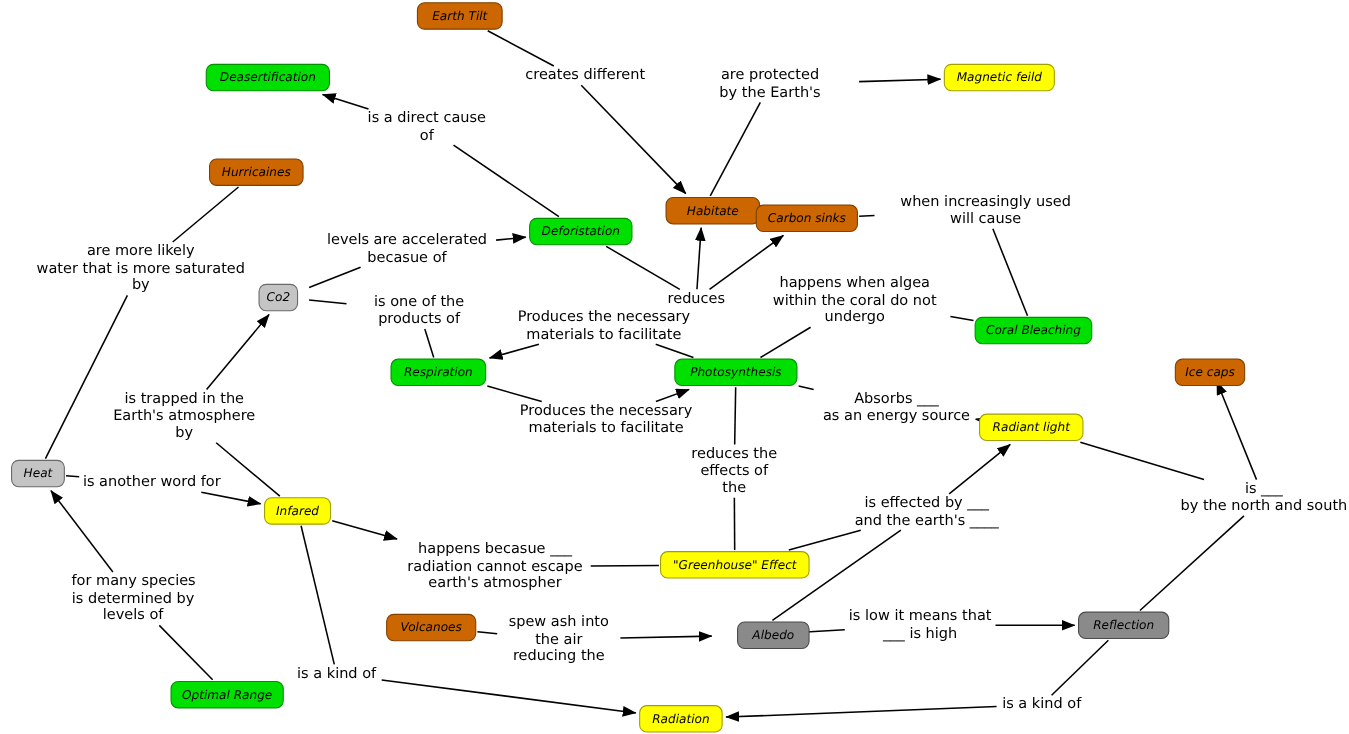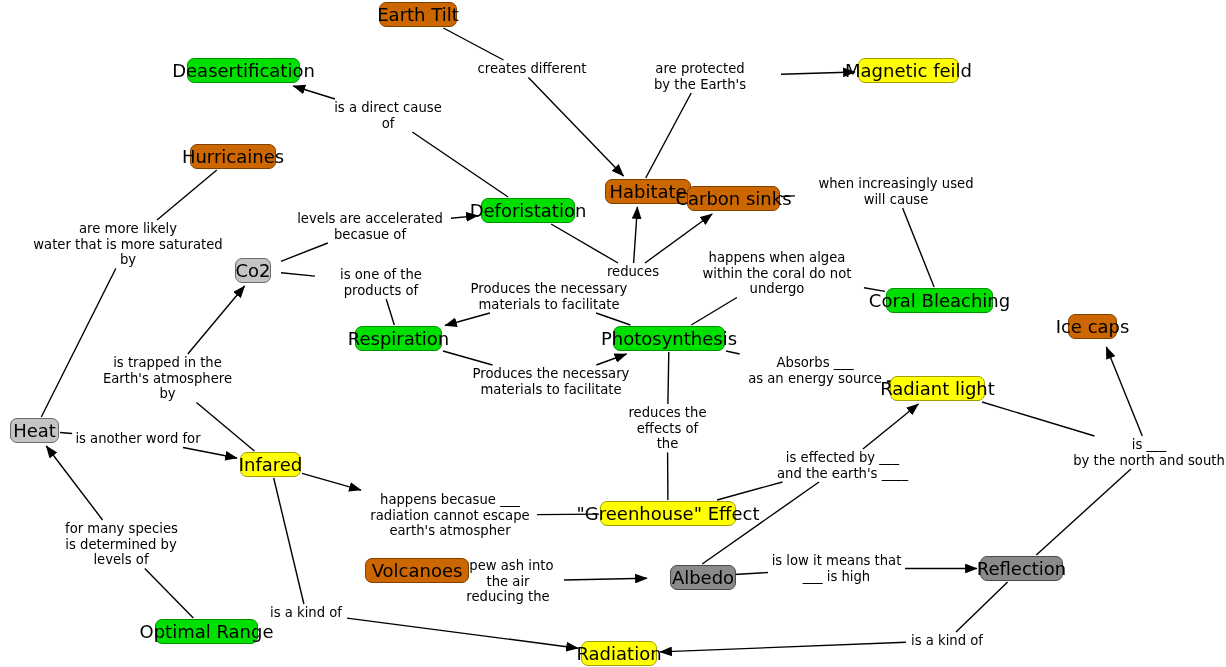--- a/index.html
+++ b/index.html
@@ -26,27 +26,28 @@
     pointer-events: none;
   }
   .node {
     position: absolute;
     box-sizing: border-box;
     display: flex;
     align-items: center;
     justify-content: center;
     border-radius: 7px;
     border: 1.6px solid #000;
-    font-size: 18px;
+    font-size: 11px;
     line-height: 1;
     white-space: nowrap;
     color: #000;
     padding: 0 9px;
     height: 25px;
     z-index: 5;
+    font-style: italic;
   }
   .node.green  { background: #00e000; border-color: #009000; }
   .node.orange { background: #cc6600; border-color: #804000; }
   .node.yellow { background: #ffff00; border-color: #a0a000; }
   .node.lgray  { background: #c4c4c4; border-color: #6a6a6a; }
   .node.dgray  { background: #8a8a8a; border-color: #4a4a4a; }
 
   .linklabel {
     position: absolute;
     font-size: 13.2px;
@@ -123,28 +124,28 @@
   <div id="node-layer">
       <div class="node orange" style="left: 379px; top: 2px; width: 78px;">Earth Tilt</div>
       <div class="node green" style="left: 187px; top: 58px; width: 113px;">Deasertification</div>
       <div class="node yellow" style="left: 858px; top: 58px; width: 101px;">Magnetic feild</div>
       <div class="node orange" style="left: 190px; top: 144px; width: 86px;">Hurricaines</div>
       <div class="node orange" style="left: 605px; top: 179px; width: 86px;">Habitate</div>
       <div class="node orange" style="left: 687px; top: 186px; width: 93px;">Carbon sinks</div>
       <div class="node green" style="left: 481px; top: 198px; width: 94px;">Deforistation</div>
       <div class="node lgray" style="left: 235px; top: 258px; width: 36px;">Co2</div>
       <div class="node green" style="left: 886px; top: 288px; width: 107px;">Coral Bleaching</div>
-      <div class="node orange" style="left: 1068px; top: 314px; width: 49px;">Ice caps</div>
+      <div class="node orange" style="left: 1068px; top: 326px; width: 64px;">Ice caps</div>
       <div class="node green" style="left: 355px; top: 326px; width: 87px;">Respiration</div>
       <div class="node green" style="left: 613px; top: 326px; width: 112px;">Photosynthesis</div>
       <div class="node yellow" style="left: 890px; top: 376px; width: 95px;">Radiant light</div>
       <div class="node lgray" style="left: 10px; top: 418px; width: 49px;">Heat</div>
       <div class="node yellow" style="left: 240px; top: 452px; width: 61px;">Infared</div>
       <div class="node yellow" style="left: 600px; top: 501px; width: 136px;">"Greenhouse" Effect</div>
-      <div class="node orange" style="left: 365px; top: 558px; width: 104px; text-align: right;">Volcanoes</div>
+      <div class="node orange" style="left: 351px; top: 558px; width: 82px; text-align: right;">Volcanoes</div>
       <div class="node dgray" style="left: 670px; top: 565px; width: 66px;">Albedo</div>
       <div class="node dgray" style="left: 980px; top: 556px; width: 83px;">Reflection</div>
       <div class="node green" style="left: 155px; top: 619px; width: 103px;">Optimal Range</div>
       <div class="node yellow" style="left: 581px; top: 641px; width: 76px; text-align: center;">Radiation</div>
     </div>
   <div id="label-layer">
       <div class="linklabel" style="left: 442px; top: 61px; width: 180px; text-align: center;">creates different</div>
       <div class="linklabel" style="left: 620px; top: 61px; width: 160px; text-align: center;">are protected
 by the Earth's</div>
       <div class="linklabel" style="left: 298px; top: 100px; width: 180px; text-align: center;">is a direct cause

